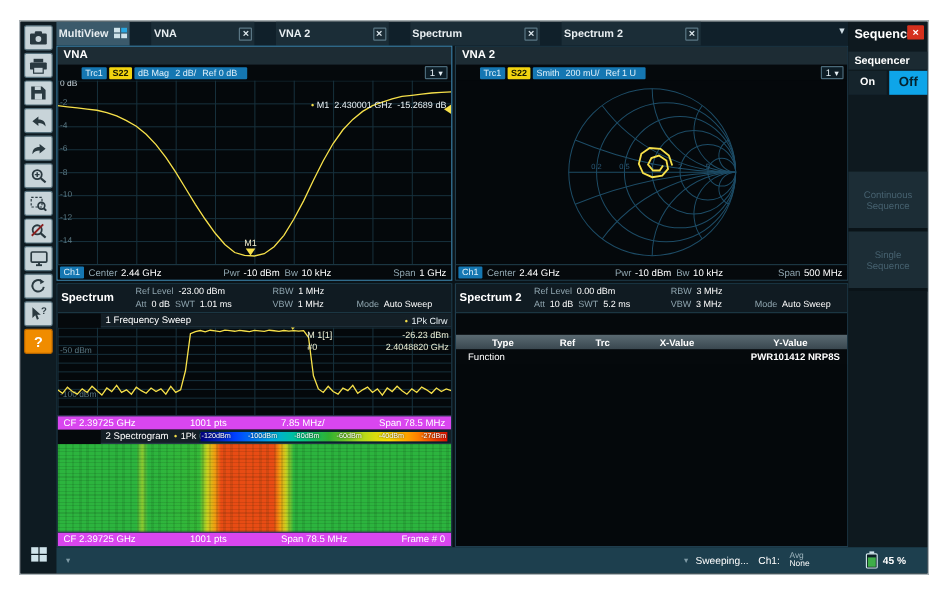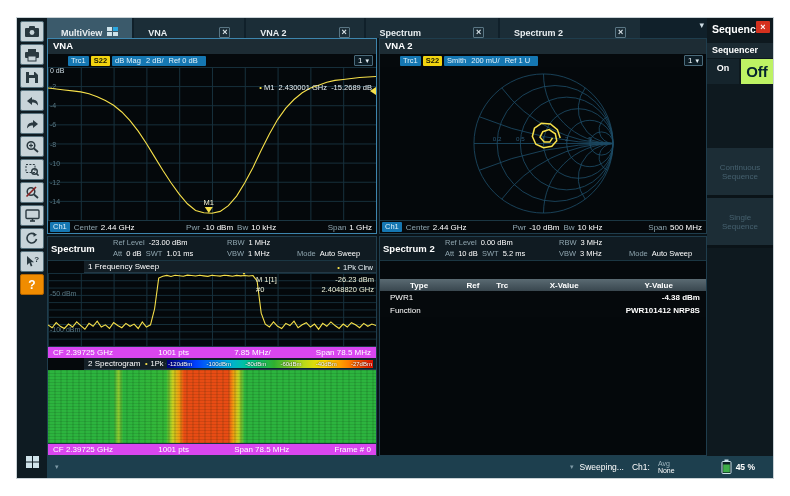--- a/index.html
+++ b/index.html
@@ -9,34 +9,34 @@
 
   
   #toolbar{position:absolute;left:0;top:0;bottom:0;width:30px;background:#0e1b22;display:flex;flex-direction:column;align-items:center;padding-top:3px;}
   .tbtn{width:24px;height:21px;background:#c8d4d9;border:1px solid #55707c;border-radius:2px;margin-bottom:2px;display:flex;align-items:center;justify-content:center;}
   .tbtn svg{display:block;}
   .tbtn.orange{background:#f08c00;border-color:#b36400;color:#fff;font-weight:bold;font-size:12px;}
   #win-btn{position:absolute;bottom:4px;left:3px;width:24px;height:20px;display:flex;align-items:center;justify-content:center;background:transparent;border:none;}
 
   
   #tabbar{position:absolute;left:30px;top:0;right:66px;height:20px;background:#10202a;display:flex;align-items:stretch;}
-  .tab{display:flex;align-items:flex-end;gap:5px;background:#1b2d37;color:#e8eef1;font-size:9px;font-weight:bold;padding:0 14px;margin-right:2px;}
+  .tab{display:flex;align-items:center;gap:5px;background:#1b2d37;color:#e8eef1;font-size:9px;font-weight:bold;padding:0 2px;margin-right:18px;}
   .tab.active{background:#3b5a6b;}
   .tab .closex{margin-left:8px;color:#dfe9ee;border:1px solid #5a7684;border-radius:1px;width:11px;height:11px;line-height:9px;text-align:center;font-size:9px;font-weight:bold;}
   .tab .tab-pad{width:34px;}
   #tab-overflow{position:absolute;right:3px;top:2px;color:#cfdde4;font-size:9px;}
 
   
   #seqbar{position:absolute;right:0;top:0;width:66px;bottom:22px;background:#0e191f;}
   #seq-title{height:22px;color:#ffffff;font-size:10.5px;font-weight:bold;padding:5px 0 0 5px;}
   #seq-close{position:absolute;top:3px;right:3px;width:14px;height:12px;background:#d5311e;color:#fff;font-size:9px;font-weight:bold;text-align:center;line-height:12px;border-radius:1px;}
   #seq-label{height:15px;background:#1b2a32;color:#fff;font-size:9px;font-weight:bold;padding:2px 0 0 5px;margin-top:3px;}
   #seq-toggle{display:grid;grid-template-columns:1fr 1fr;gap:2px;margin-top:1px;}
   #seq-on{background:#15242c;color:#fff;font-size:9px;font-weight:bold;text-align:center;padding:4px 0;}
-  #seq-off{background:#bef264;color:#03222e;font-size:15px;font-weight:bold;text-align:center;padding:4px 0;}
+  #seq-off{background:#0ea5e9;color:#03222e;font-size:11px;font-weight:bold;text-align:center;padding:4px 0;}
   #seq-keys{margin-top:64px;}
   .seq-key{height:50px;background:#1c2d36;border-bottom:3px solid #0a1318;color:#46616f;font-size:8px;display:flex;align-items:center;justify-content:center;text-align:center;padding:2px 5px;}
 
   
   #statusbar{position:absolute;left:30px;right:0;bottom:0;height:22px;background:#1d3f4e;display:flex;align-items:center;color:#fff;font-size:8.5px;padding:0 18px 0 8px;}
   .caret-dim{color:#7f9aa6;font-size:7px;}
   .spacer{flex:1;}
   #status-avg{display:flex;flex-direction:column;line-height:1;margin-left:8px;font-size:7px;}
   #status-avg .k{color:#9fb6bf;}
   #battery{margin-left:46px;margin-right:4px;}
@@ -481,27 +481,20 @@
         </div>
         <div id="mtable">
           <div class="mt-head">
             <span>Type</span>
             <span>Ref</span>
             <span>Trc</span>
             <span>X-Value</span>
             <span>Y-Value</span>
           </div>
           <div class="mt-row">
-            <span class="ty">PWR1</span>
-            <span></span>
-            <span></span>
-            <span></span>
-            <span class="yv">-4.38 dBm</span>
-          </div>
-          <div class="mt-row">
             <span class="ty">Function</span>
             <span></span>
             <span></span>
             <span></span>
             <span class="yv">PWR101412 NRP8S</span>
           </div>
         </div>
         <div style="flex:1;background:#04080b;"></div>
       </div>
     </div>

